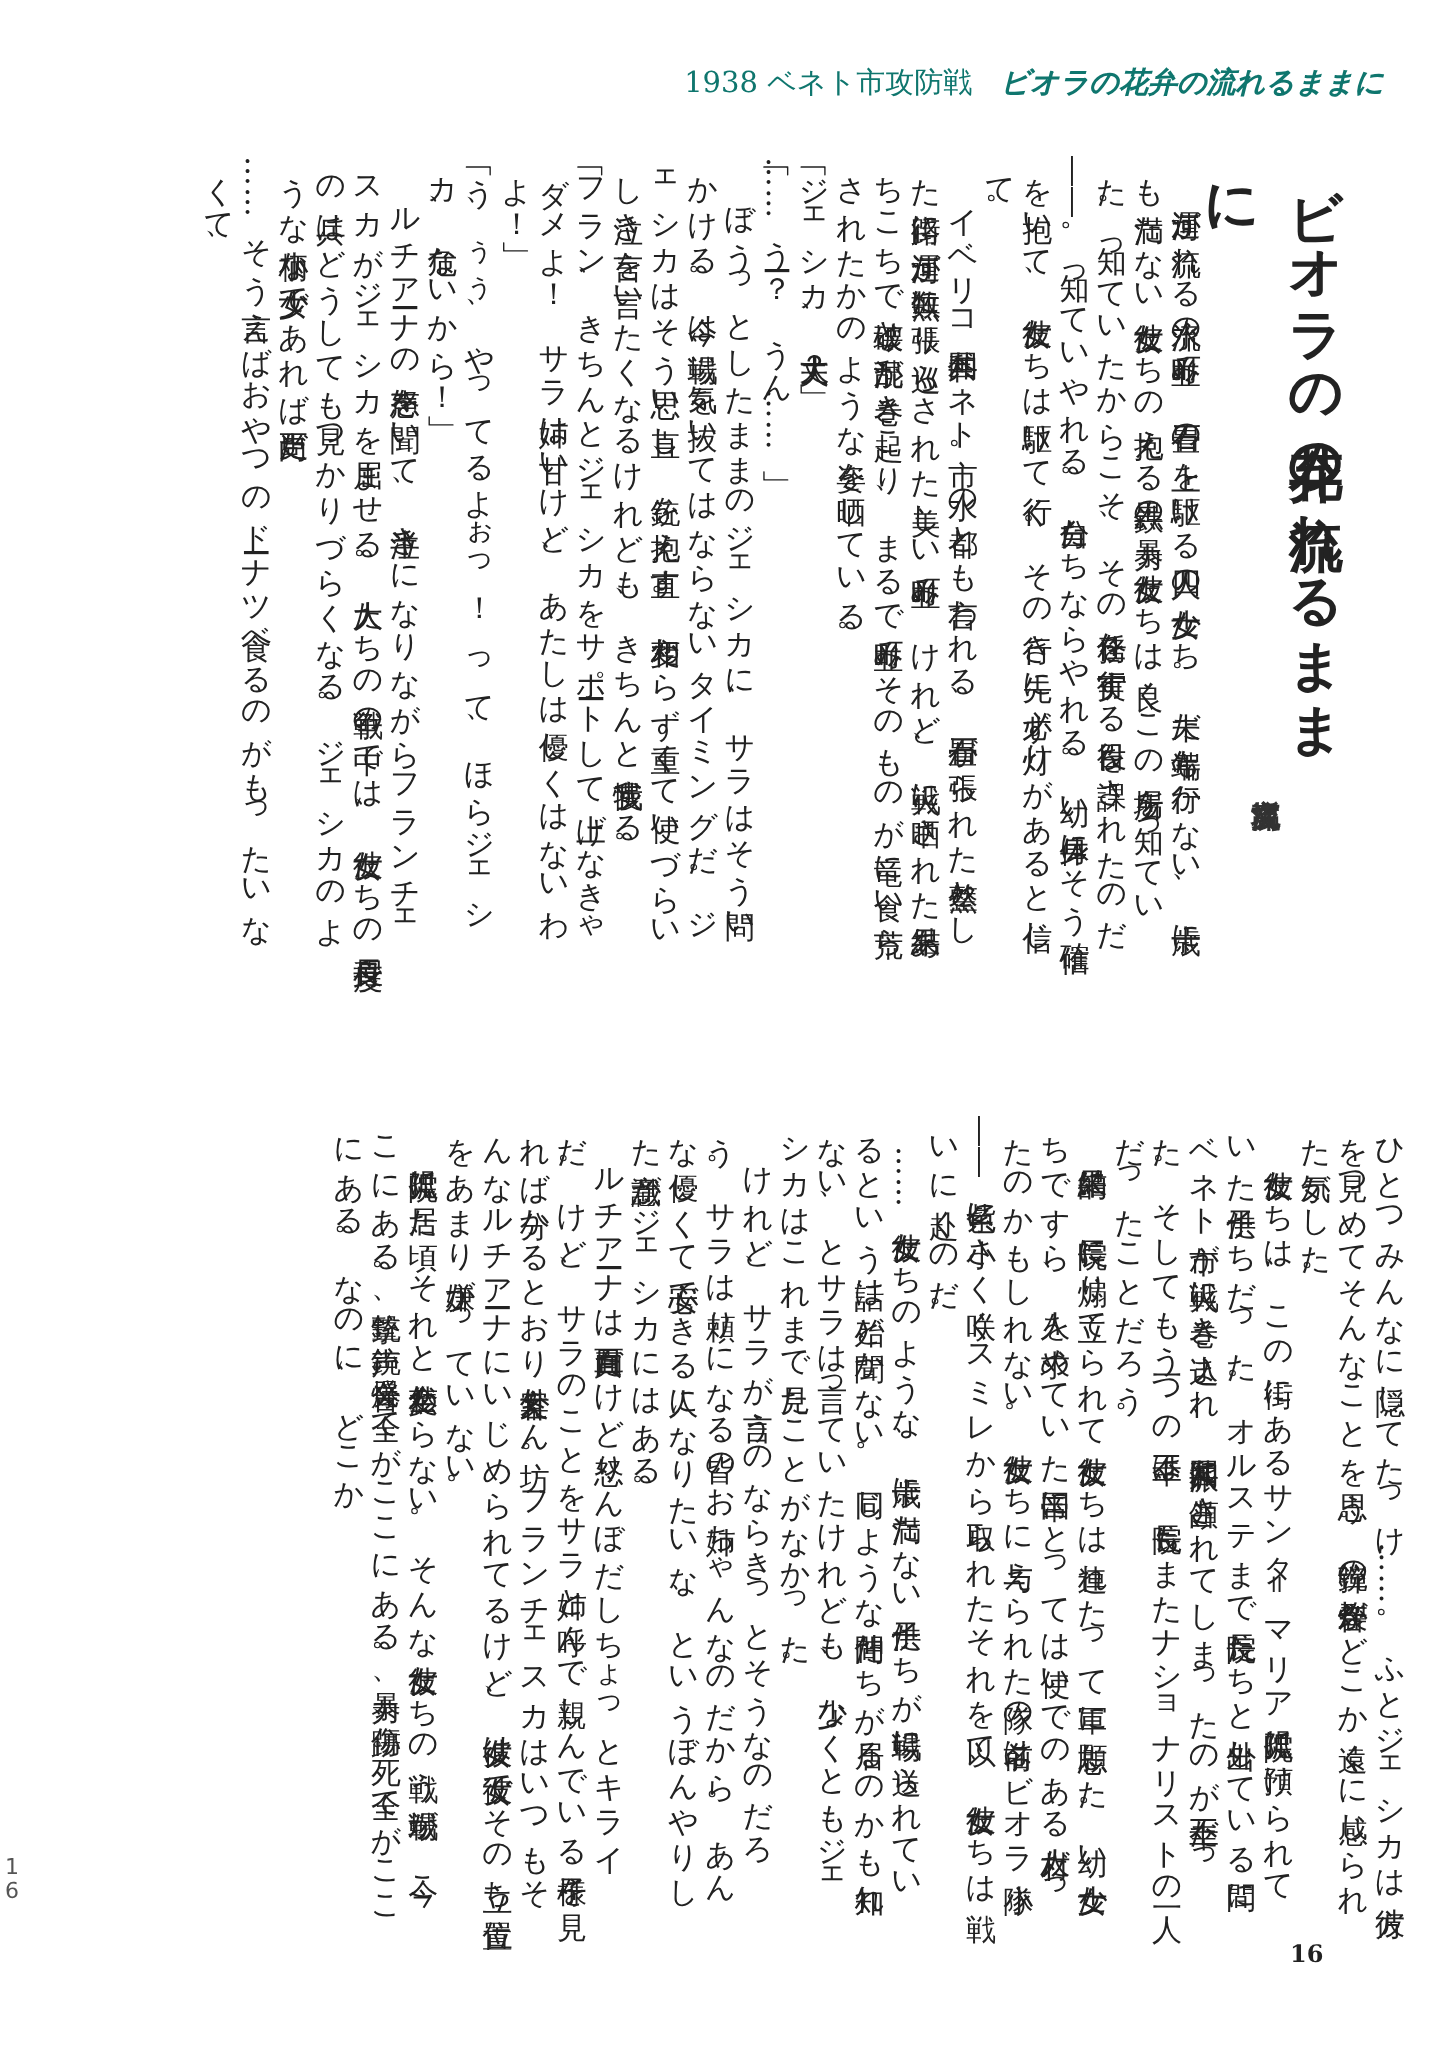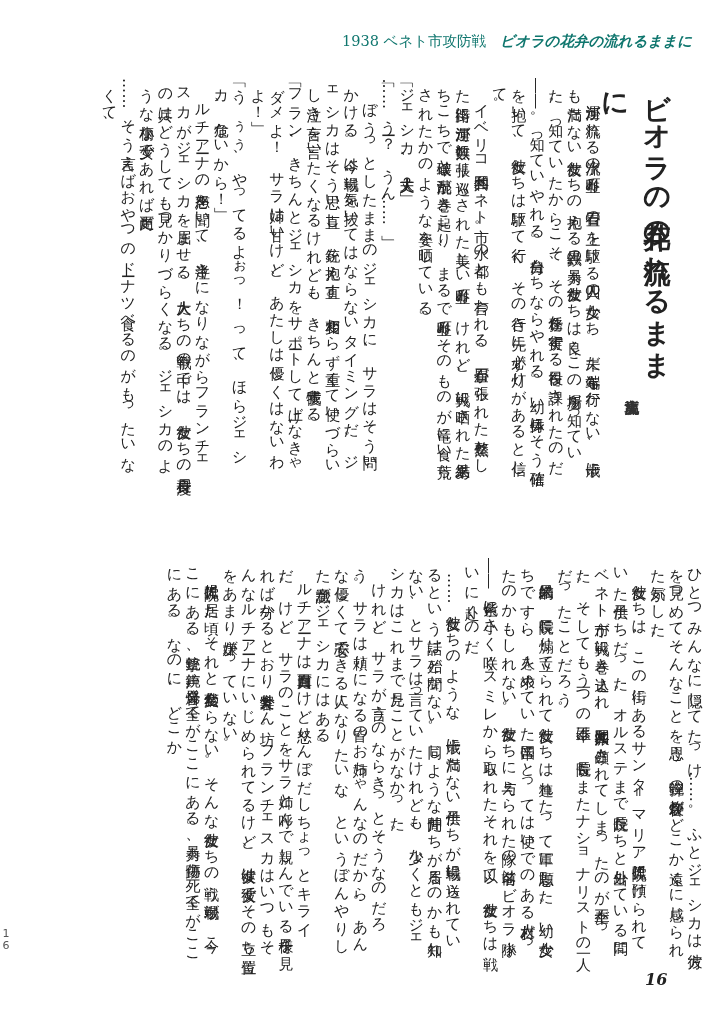--- a/index.html
+++ b/index.html
@@ -107,23 +107,22 @@
   }
   .para.dialog {
     text-indent: 0;
   }
 
   .page-number {
     position: absolute;
     top: 970px;
     left: 645px;
     font-family: "DejaVu Serif", "Liberation Serif", serif;
-    font-style: italic;
     font-weight: bold;
-    font-size: 16px;
+    font-size: 12px;
     color: #222;
   }
   .margin-number {
     position: absolute;
     top: 928px;
     left: 1px;
     width: 10px;
     font-family: "DejaVu Sans", "Liberation Sans", sans-serif;
     font-size: 11px;
     line-height: 12px;

